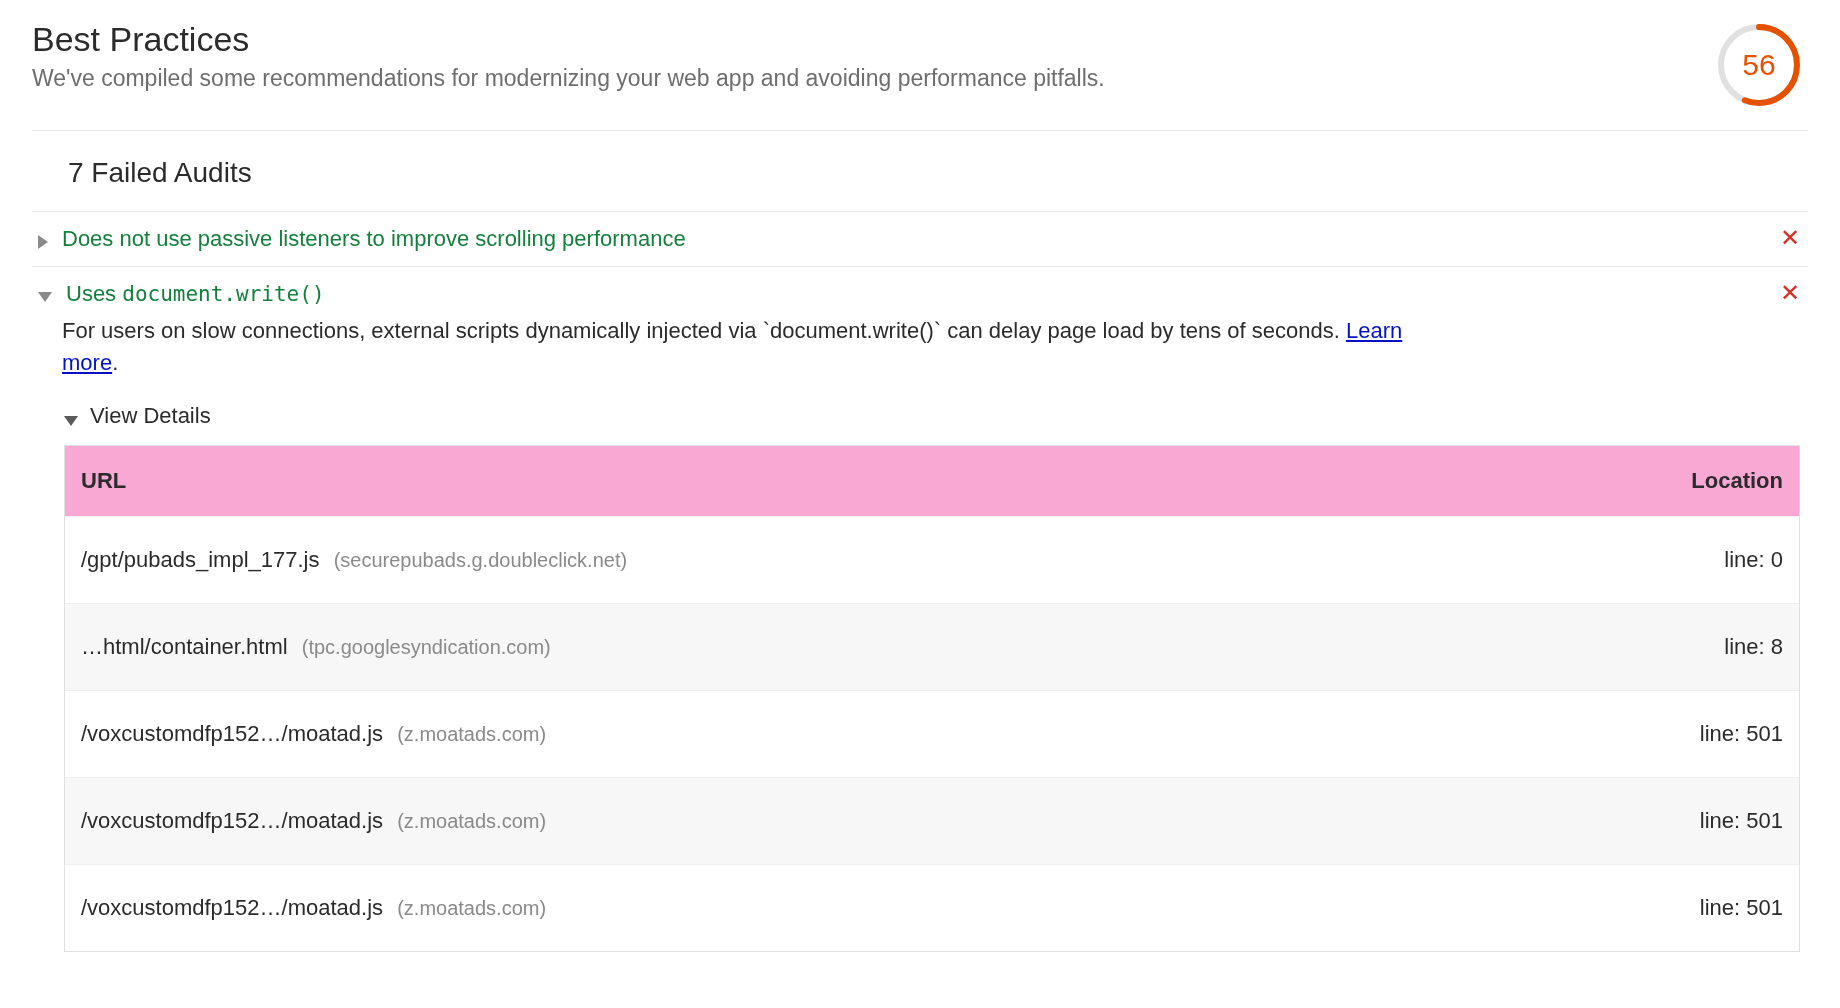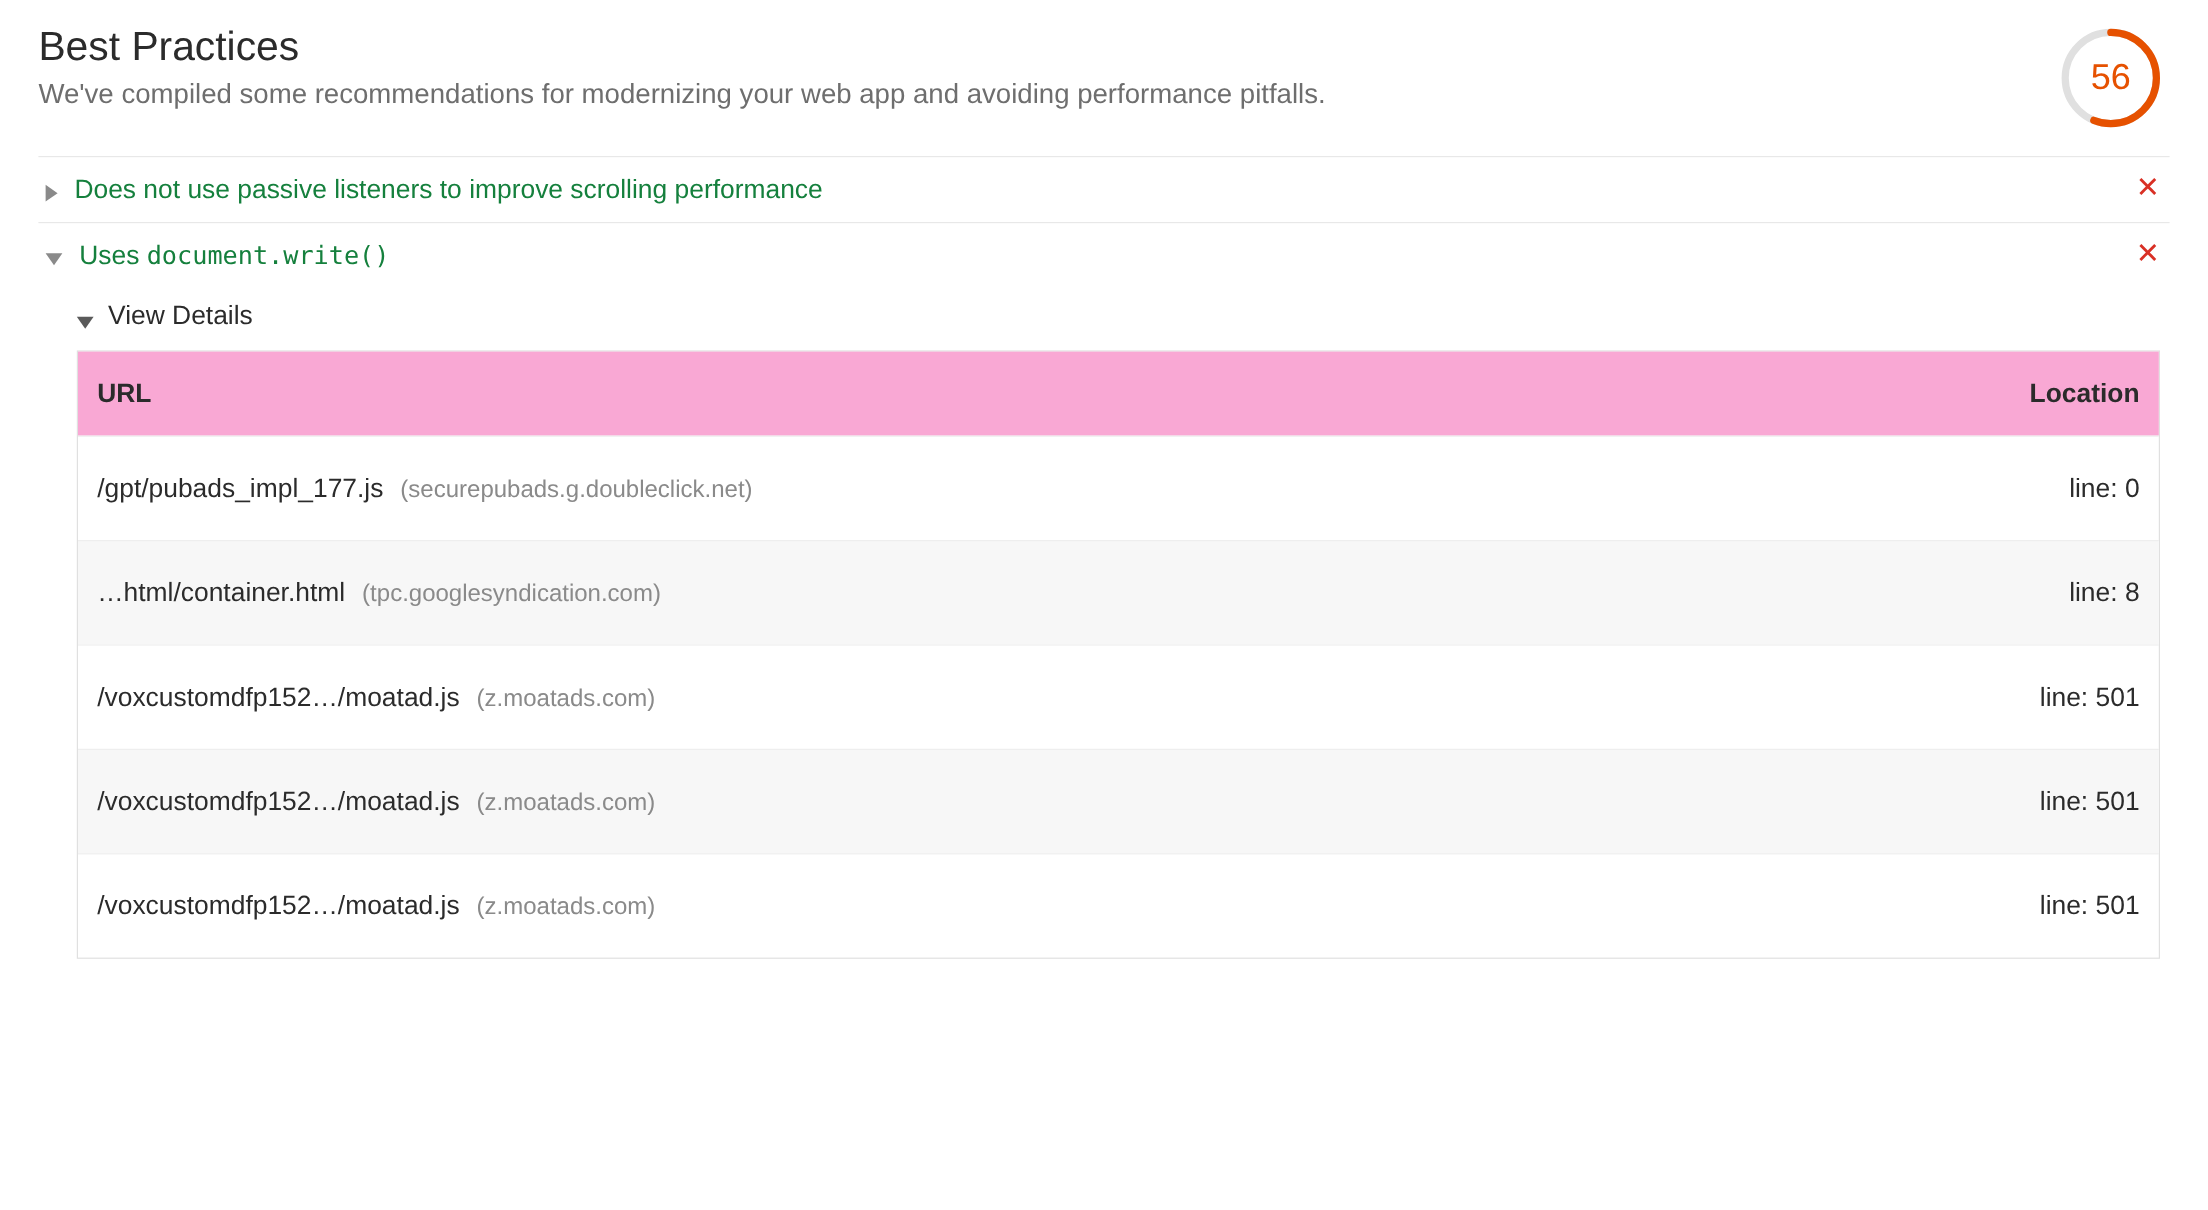--- a/index.html
+++ b/index.html
@@ -169,37 +169,41 @@
     </div>
     <div class="score-ring">
       <svg width="86" height="86">
         <circle class="bg-circle" cx="43" cy="43" r="38" fill="none" stroke-width="6"></circle>
         <circle class="fg-circle" cx="43" cy="43" r="38" fill="none" stroke-width="6" stroke-dasharray="238.76" stroke-dashoffset="105.05" stroke-linecap="round"></circle>
       </svg>
       <div class="score-value">56</div>
     </div>
   </div>
 
+  <div class="section-header">7 Failed Audits</div>
 
   <div class="audit-row">
     <div class="audit-header">
       <span class="tri tri-right"></span>
       <span class="audit-title">Does not use passive listeners to improve scrolling performance</span>
       <span class="audit-status"><span class="x-icon">✕</span></span>
     </div>
   </div>
 
   <div class="audit-row" style="border-bottom:none;">
     <div class="audit-header">
       <span class="tri tri-down"></span>
       <span class="audit-title">
         <span>Uses </span><code>document.write()</code>
       </span>
       <span class="audit-status"><span class="x-icon">✕</span></span>
     </div>
+    <div class="audit-desc">
+      <span>For users on slow connections, external scripts dynamically injected via `document.write()` can delay page load by tens of seconds. </span><a href="#">Learn more</a><span>.</span>
+    </div>
 
     <div class="details-toggle">
       <span class="tri tri-down-dark"></span>
       <span>View Details</span>
     </div>
 
     <div class="details-table">
       <div class="thead">
         <div class="col-url">URL</div>
         <div class="col-loc">Location</div>

